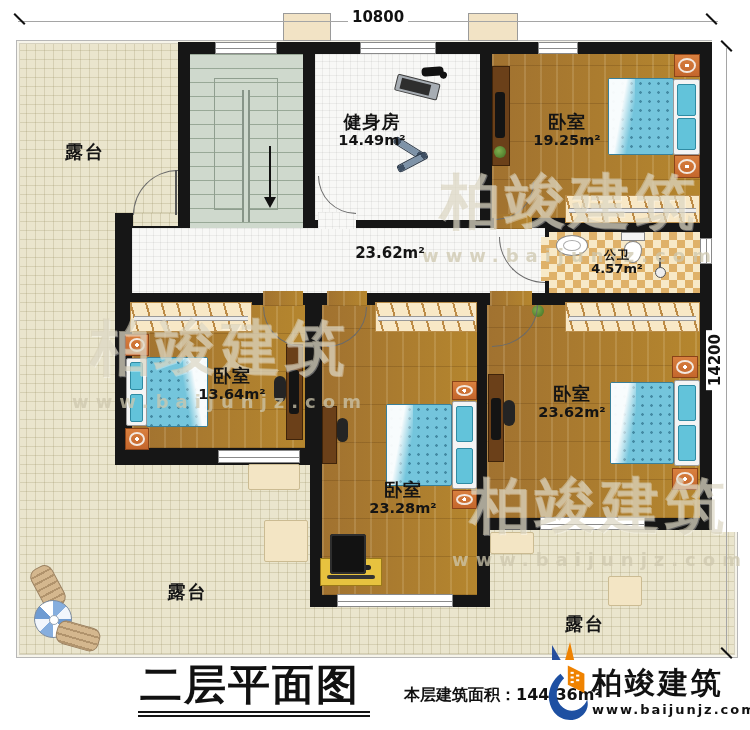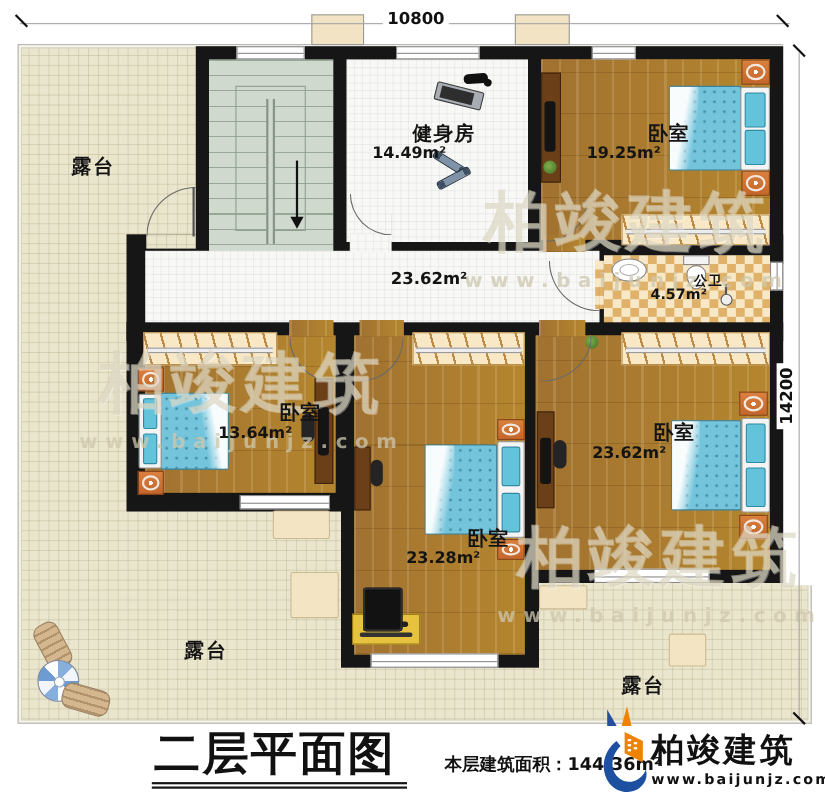--- a/index.html
+++ b/index.html
@@ -53,21 +53,21 @@
   .chair{background:#242424;border-radius:6px;}
   .plant{background:radial-gradient(circle at 40% 40%,#7fae4e,#3f6d22);border-radius:50%;}
   .matt{background:#f3e5c4;border:1px solid #cbbb92;border-radius:2px;}
   .chimney{background:#f2e3c5;border:1px solid #9a9a9a;z-index:2;}
   .db{background:linear-gradient(90deg,#3e4f63 0 6px,#7e93a8 6px 26px,#3e4f63 26px);border-radius:3px;border:1px solid #2c3a4a;}
   .lounge{background:#d4b78e;border:1px solid #9a8060;border-radius:9px;background-image:repeating-linear-gradient(0deg,rgba(110,80,45,.35) 0 2px,transparent 2px 7px);}
   .umbrella{background:conic-gradient(#86aede 0 45deg,#f2f6fc 0 90deg,#6e9bd2 0 135deg,#ffffff 0 180deg,#86aede 0 225deg,#f2f6fc 0 270deg,#6e9bd2 0 315deg,#ffffff 0 360deg);border-radius:50%;border:1px solid #7c8ca0;}
   .umbrella:after{content:"";position:absolute;left:50%;top:50%;width:8px;height:8px;margin:-4px 0 0 -4px;background:#fff;border:1px solid #97a5b5;border-radius:50%;}
   
   .rlabel{z-index:9;text-align:center;font-weight:bold;color:#141414;line-height:1.12;}
-  .rname{font-size:18px;letter-spacing:1px;text-align:right;}
+  .rname{font-size:18px;letter-spacing:1px;}
   .rarea{font-size:14.5px;}
   .tlabel{font-size:18px;letter-spacing:2px;}
   
   .wm{z-index:8;pointer-events:none;text-align:center;font-weight:bold;color:rgba(213,207,184,.60);white-space:nowrap;}
   .wm .big{font-size:60px;letter-spacing:5px;text-shadow:1px 1px 0 rgba(255,255,255,.35);}
   .wm .small{font-size:18px;letter-spacing:7px;color:rgba(206,199,174,.75);margin-top:2px;}
   
   .dimline{background:#a5a5a5;z-index:10;}
   .tick{width:15px;height:2px;background:#111;transform:rotate(45deg);z-index:10;}
   .dimtext{font-size:15px;font-weight:bold;background:#fff;padding:0 4px;z-index:10;}

